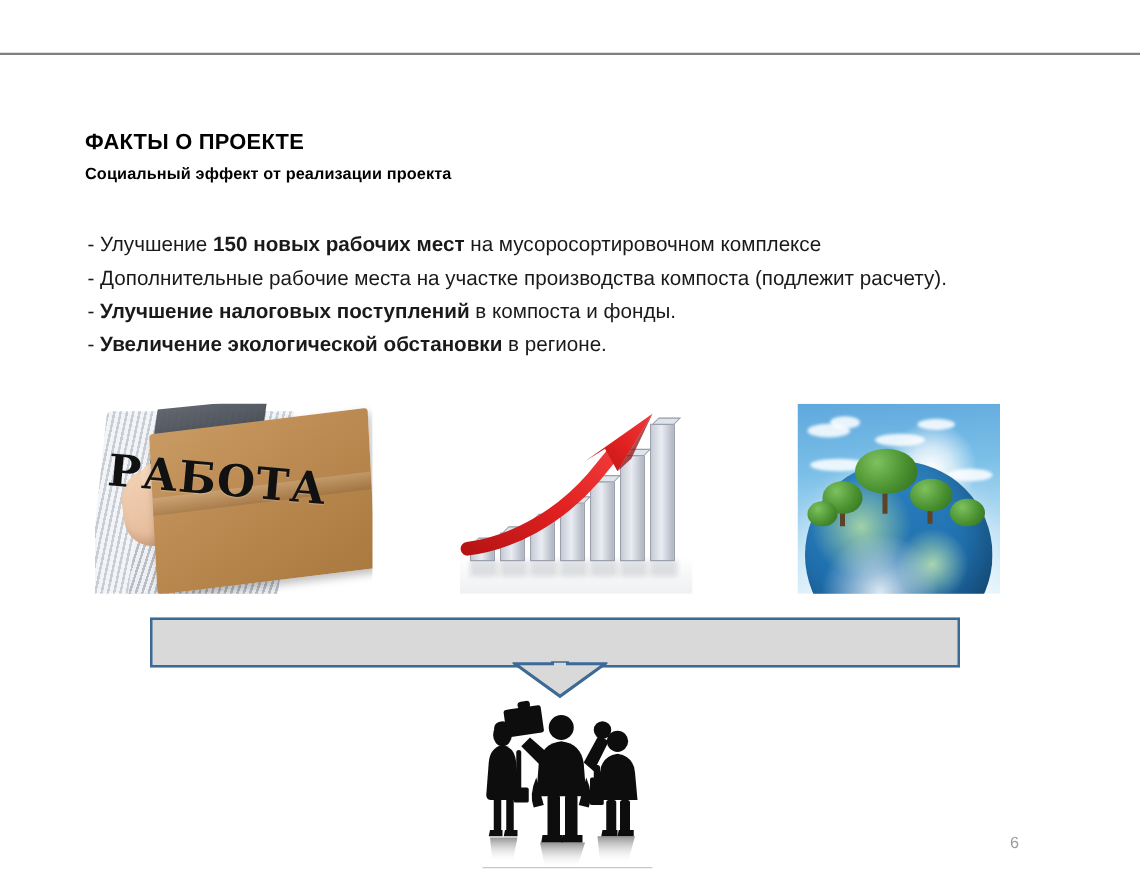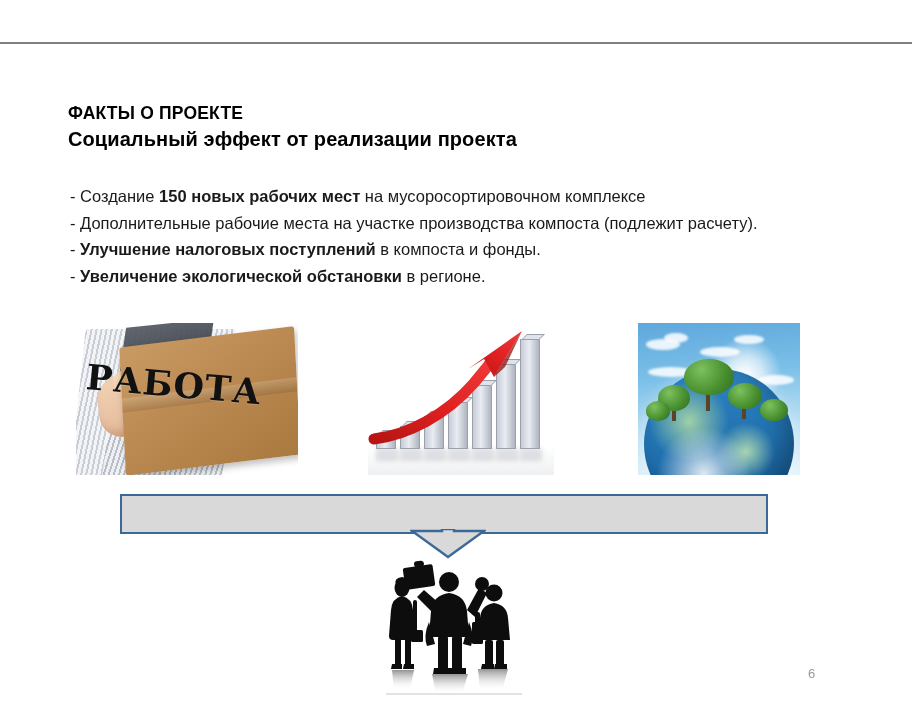--- a/index.html
+++ b/index.html
@@ -40,21 +40,21 @@
   }
   .title-line1 {
     font-size: 17.5px;
     font-weight: bold;
     color: #000000;
     letter-spacing: .2px;
     line-height: 22px;
     white-space: nowrap;
   }
   .title-line2 {
-    font-size: 20px;
+    font-size: 13px;
     font-weight: bold;
     color: #000000;
     letter-spacing: .1px;
     line-height: 24px;
     margin-top: 3px;
     white-space: nowrap;
   }
 
   
   .bullets {
@@ -244,21 +244,21 @@
 
   <div class="top-rule"></div>
 
   <div class="title-block">
     <div class="title-line1">ФАКТЫ О ПРОЕКТЕ</div>
     <div class="title-line2">Социальный эффект от реализации проекта</div>
   </div>
 
   <div class="bullets">
     <div class="bullet">
-      <span class="dash">-</span><span> Создание </span><b>150 новых рабочих мест</b><span> на мусоросортировочном комплексе</span>
+      <span class="dash">-</span><span> Улучшение </span><b>150 новых рабочих мест</b><span> на мусоросортировочном комплексе</span>
     </div>
     <div class="bullet b2">
       <span class="dash">-</span><span> Дополнительные рабочие места на участке производства компоста (подлежит расчету).</span>
     </div>
     <div class="bullet">
       <span class="dash">-</span><span> </span><b>Улучшение налоговых поступлений</b><span> в компоста и фонды.</span>
     </div>
     <div class="bullet">
       <span class="dash">-</span><span> </span><b>Увеличение экологической обстановки</b><span> в регионе.</span>
     </div>

